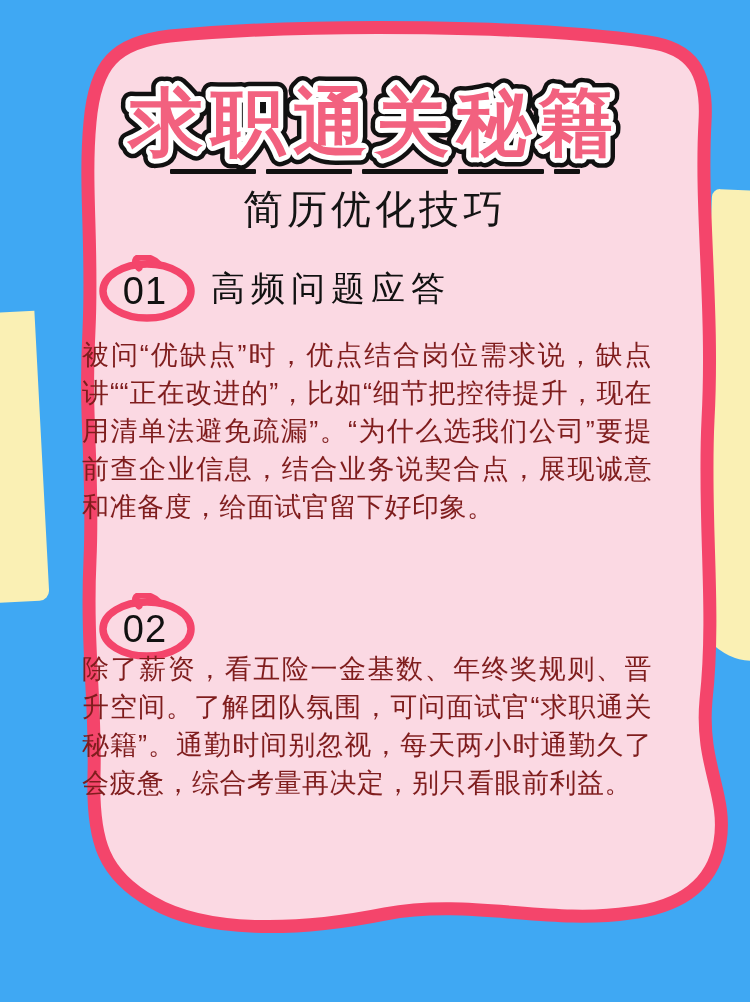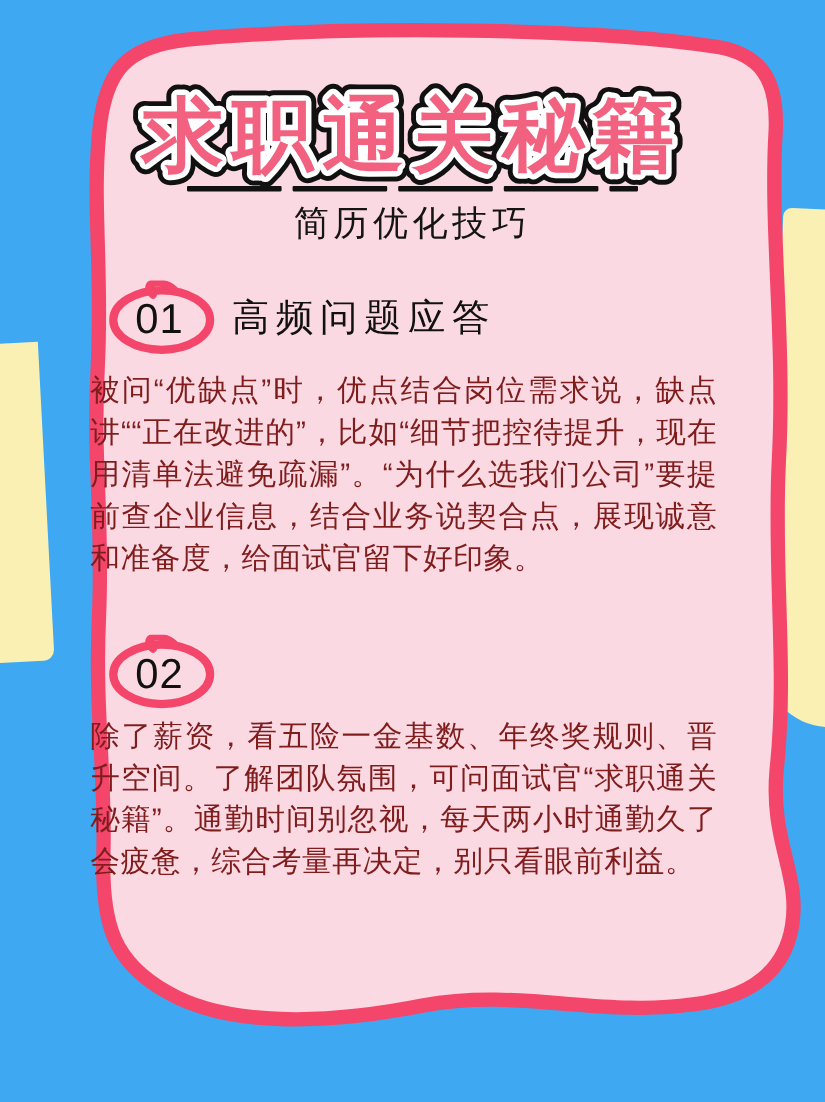--- a/index.html
+++ b/index.html
@@ -23,42 +23,42 @@
   .t-white{fill:#fff;stroke:#fff;stroke-width:10px;stroke-linejoin:round;}
   .t-fill{fill:#f2617f;}
 
   .divider{position:absolute;left:170px;top:169px;width:410px;display:flex;gap:10px;align-items:center;}
   .divider .seg{height:5px;background:#111;border-radius:1px;}
   .divider .seg.long{width:86px;}
   .divider .seg.short{width:26px;}
 
   .subtitle{
     position:absolute;left:0;top:182px;width:750px;text-align:center;
-    font-size:32px;letter-spacing:4px;color:#141414;font-weight:500;
+    font-size:40px;letter-spacing:4px;color:#141414;font-weight:500;
   }
 
   .sec-head{position:absolute;left:97px;display:flex;align-items:center;height:68px;}
   .badge{position:relative;width:100px;height:68px;flex:0 0 aupx;}
   .badge svg{position:absolute;left:0;top:0;}
   .badge .num{
     position:absolute;left:0;top:8px;width:96px;height:56px;
     display:flex;align-items:center;justify-content:center;
     font-size:38px;font-weight:400;color:#111;letter-spacing:1px;
   }
   .sec-title{margin-left:14px;font-size:34px;letter-spacing:6px;color:#111;font-weight:400;}
 
   .body-text{
     position:absolute;left:82px;width:570px;margin:0;
     font-size:27px;line-height:38px;letter-spacing:0.5px;color:#7f1d1d;
     text-align:justify;
   }
   .p1{top:336px;}
   .p2{top:650px;}
   .sh1{top:255px;}
-  .sh2{top:577px;flex-direction:column;}
+  .sh2{top:593px;flex-direction:column;}
 </style>
 </head>
 <body>
 
 <div class="stripe stripe-left"></div>
 <div class="stripe stripe-right"></div>
 
 <svg class="card-blob" width="750" height="1002" viewBox="0 0 750 1002">
   <path d="M 170 36
        C 320 22, 540 26, 648 42

